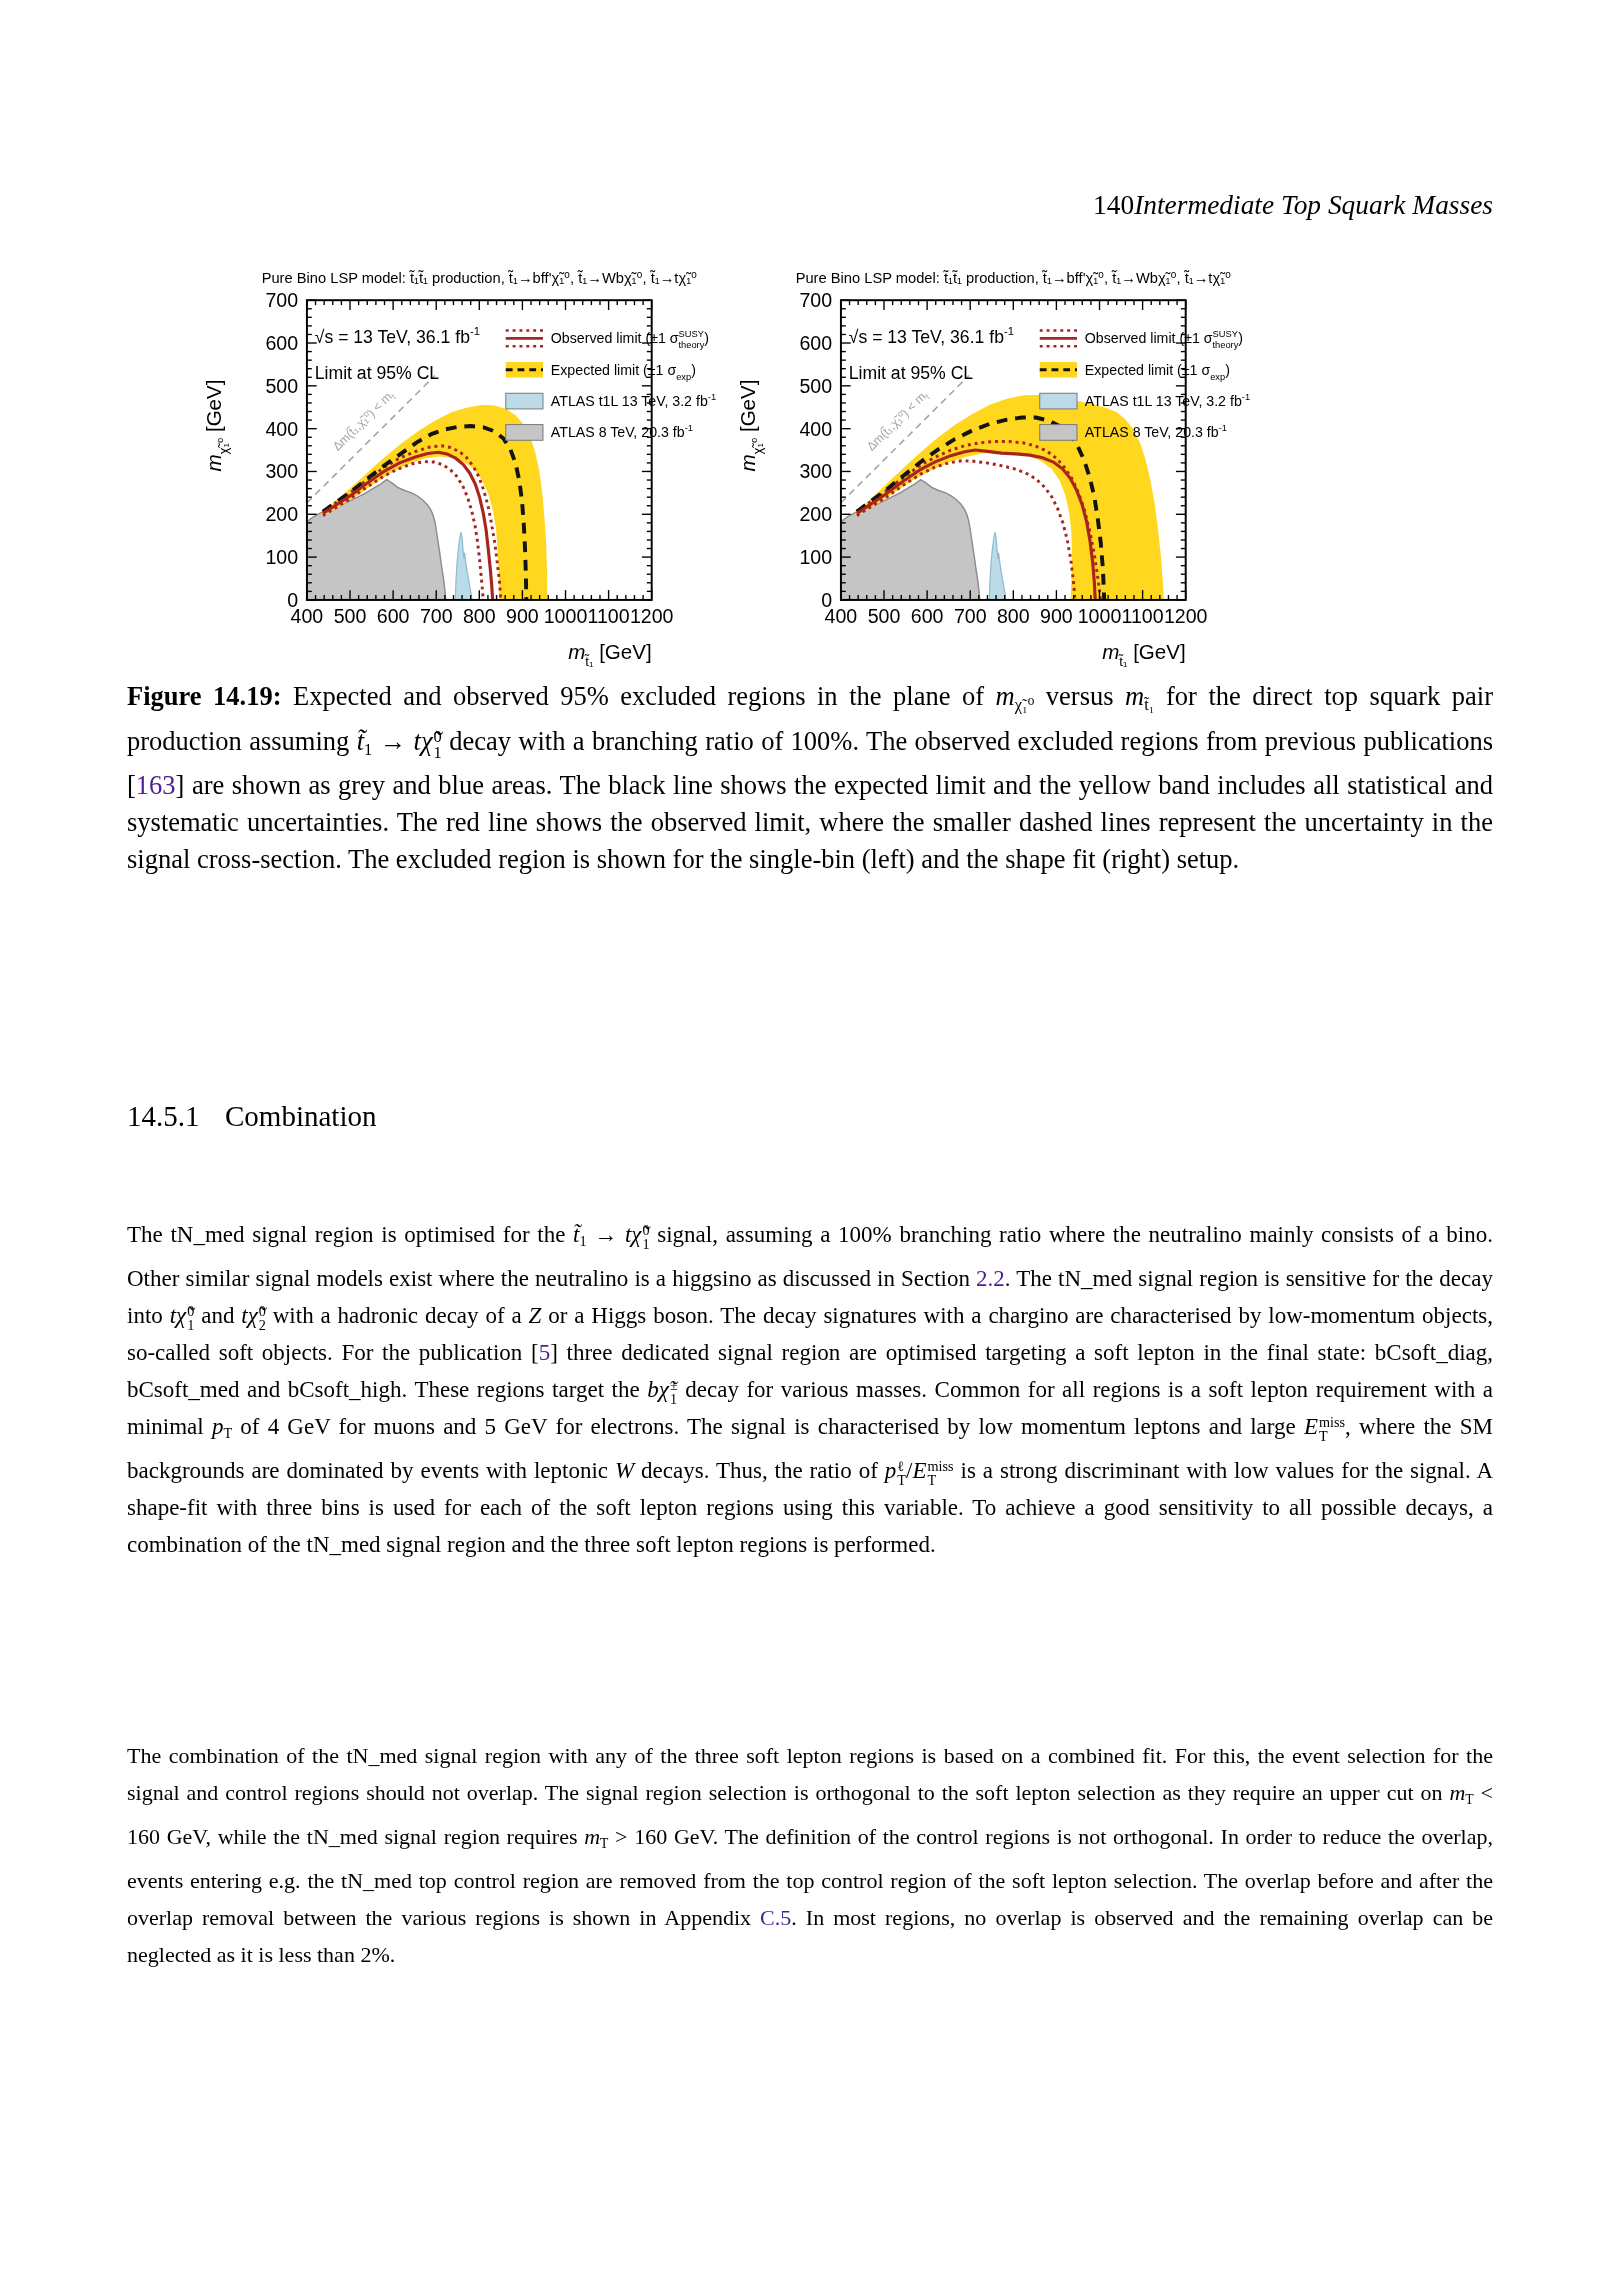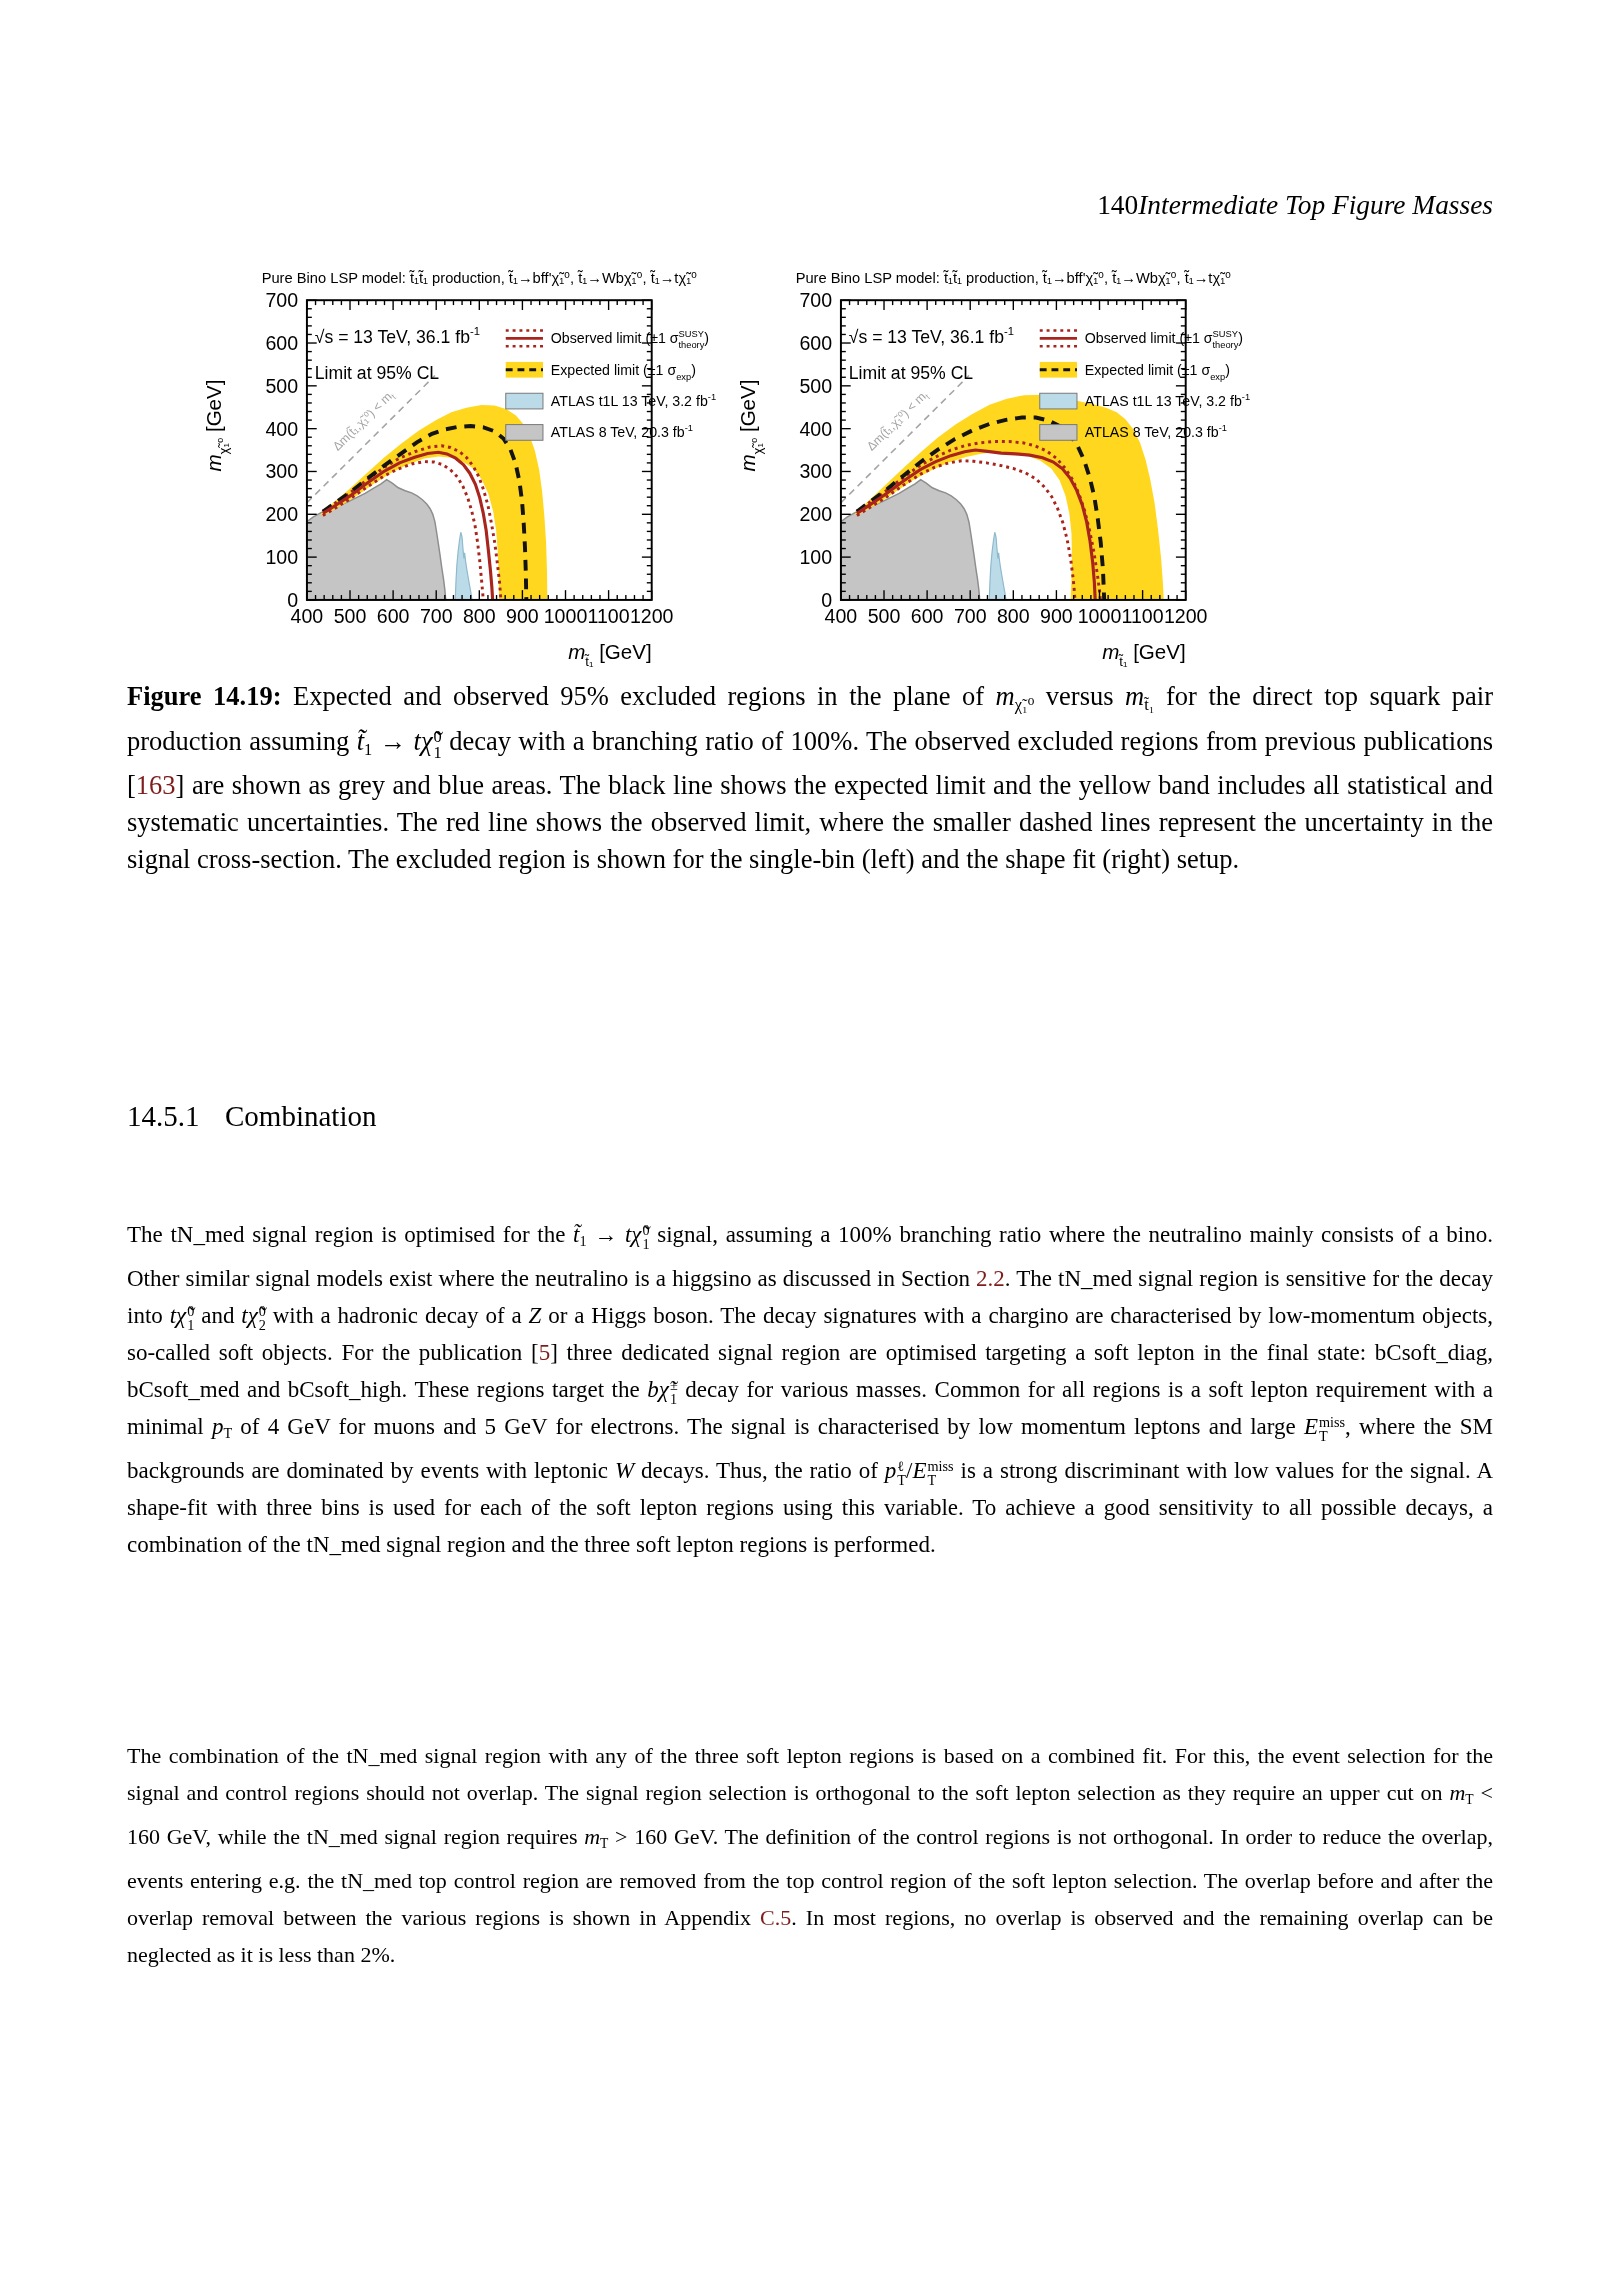--- a/index.html
+++ b/index.html
@@ -13,31 +13,31 @@
   #plot-left{left:160px;top:259px;}
   #plot-right{left:694px;top:259px;}
   #figure-caption{left:127px;top:678px;width:1366px;font-size:26.5px;line-height:37px;text-align:justify;}
   #section-heading{left:127px;top:1100px;font-size:29px;font-weight:normal;}
   #section-heading .secnum{margin-right:25.5px;}
   #para-1{left:127px;top:1216px;width:1366px;font-size:23px;line-height:37px;text-align:justify;}
   #para-2{left:127px;top:1737px;width:1366px;font-size:22px;line-height:37px;text-align:justify;}
   .sg-i{font-style:italic;}
   .sg-b{font-weight:bold;}
   .sg-s{font-size:0.62em;vertical-align:-0.28em;}
-  .sg-a{color:#7f1d1d;margin-top:39px;}
+  .sg-a{color:#4c1d95;margin-top:39px;}
   .stk{display:inline-block;vertical-align:-0.5em;font-size:0.62em;line-height:0;text-align:left;margin-left:1px;}
   .stk .up,.stk .dn{display:block;line-height:0.98em;}
   svg text{font-family:"Liberation Sans","DejaVu Sans",sans-serif;}
 </style>
 </head>
 <body>
 
 <div class="abs" id="page-header">
   <span id="page-number">140</span>
-  <span id="running-title">Intermediate Top Figure Masses</span>
+  <span id="running-title">Intermediate Top Squark Masses</span>
 </div>
 
 <svg class="abs" id="plot-left" width="573" height="436" viewBox="0 0 585 445">
     <polygon points="150.0,348.0 150.0,268.0 156.6,263.2 165.4,258.4 174.2,254.9 183.0,251.4 191.8,247.9 200.6,243.5 209.4,239.2 218.2,233.9 225.7,229.5 231.4,225.2 237.1,228.7 243.3,233.5 250.3,236.5 256.9,238.7 262.6,241.8 267.9,245.7 272.3,250.1 275.8,254.9 278.5,260.6 280.7,268.4 282.4,278.9 284.2,290.7 286.0,303.0 287.7,315.2 289.5,327.0 290.8,337.5 291.7,348.0" fill="#C5C5C5" stroke="#8E8E8E" stroke-width="1.5"></polygon>
     <polygon points="301.4,348.0 302.2,328.3 303.1,312.2 304.4,298.2 305.8,286.8 307.1,278.9 308.4,284.2 309.3,295.5 310.2,305.6 311.0,299.9 311.9,307.8 313.2,316.5 314.6,324.8 315.9,332.3 317.2,339.3 318.5,348.0" fill="#BBDBE8" stroke="#8FB9CC" stroke-width="1.2"></polygon>
     <polyline points="150.0,248.8 280.7,118.9" fill="none" stroke="#A3A3A3" stroke-width="1.6" stroke-dasharray="7 5"></polyline>
     <text transform="translate(210.28,167.89714285714288) rotate(-44.5)" font-size="12.5" fill="#A3A3A3" text-anchor="middle"><tspan>Δm(t̃₁,χ̃₁⁰) &lt; m</tspan><tspan dy="3" font-size="9">t</tspan></text>
     <polygon points="163.6,260.6 176.4,249.2 194.0,234.3 211.6,218.2 229.2,202.4 246.8,188.0 264.4,174.9 282.0,164.4 297.4,156.5 312.8,151.7 328.2,149.1 341.4,149.5 353.3,153.0 363.4,159.6 371.3,168.8 377.5,180.6 382.8,195.9 387.2,215.5 390.2,237.8 392.4,262.3 394.2,289.9 395.1,319.1 395.5,348.0 346.2,348.0 345.8,324.0 344.9,299.9 343.2,277.2 340.1,257.5 335.2,239.6 328.6,225.2 320.3,214.2 309.7,207.2 297.8,202.9 284.6,201.6 269.7,203.7 253.8,209.4 237.1,217.7 219.5,228.7 201.9,240.9 186.1,251.0 173.8,257.9 166.7,261.9" fill="#FFD71F"></polygon>
     <polyline points="166.3,257.5 178.6,249.2 194.0,238.7 211.6,225.2 229.2,212.5 244.6,203.3 260.0,196.7 275.4,191.9 287.3,190.6 296.5,192.4 305.3,196.3 313.2,202.9 319.8,211.6 325.6,222.5 330.4,235.7 334.8,251.4 338.3,269.3 341.8,289.9 344.5,311.3 346.7,330.5 348.0,348.0" fill="none" stroke="#A8241C" stroke-width="3" stroke-dasharray="3 4"></polyline>
     <polyline points="166.3,261.9 178.6,254.5 194.0,244.8 211.6,232.6 229.2,221.2 243.3,214.2 257.8,209.0 269.7,206.8 279.8,207.2 288.6,209.9 296.5,215.1 303.6,222.5 309.3,232.2 314.1,243.5 318.1,256.6 321.6,271.9 324.2,289.0 326.4,307.8 328.2,327.0 329.5,341.4 330.0,348.0" fill="none" stroke="#A8241C" stroke-width="3" stroke-dasharray="3 4"></polyline>

